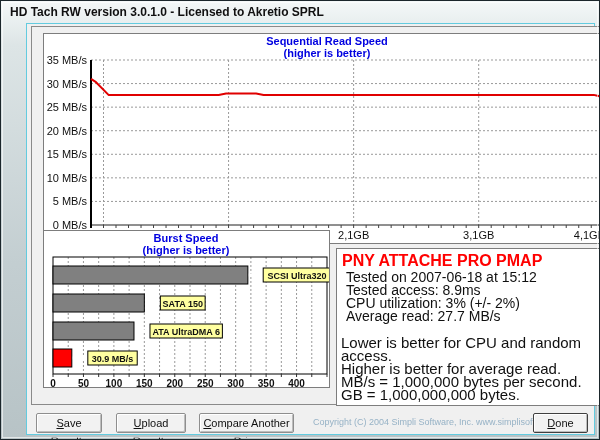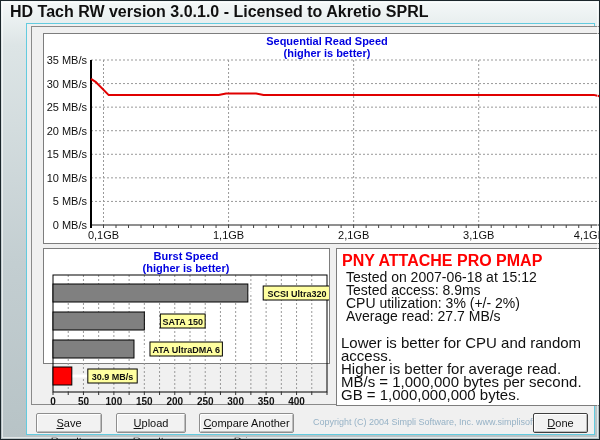--- a/index.html
+++ b/index.html
@@ -5,31 +5,31 @@
   * { margin:0; padding:0; box-sizing:border-box; }
   html,body { width:600px; height:440px; background:#9aa5a8; font-family:"Liberation Sans",sans-serif; }
 
   .window { position:relative; width:600px; height:440px;
     background:linear-gradient(to bottom,#f4f8f8 0%,#dde5e6 10%,#c3ced1 60%,#b7c3c6 100%);
     border:1px solid #1b262b; overflow:hidden; }
   .window::after { content:""; position:absolute; inset:1px; border:1px solid rgba(255,255,255,.6); pointer-events:none; }
 
   .titlebar { position:absolute; left:0; top:0; right:0; height:22px;
     padding-left:9px; display:flex; align-items:center;
-    font-size:16px; font-weight:bold; color:#101010; }
+    font-size:12px; font-weight:bold; color:#101010; }
 
   .client { position:absolute; left:4px; top:22px; right:4px; bottom:4px;
     background:#f0f0f0; border:1px solid #63cbdf;margin-left:21px; }
 
   .outer-frame { position:absolute; left:4px; top:2px; width:582px; height:379px;
     border:1px solid #8a8a8a; background:#f0f0f0; }
 
   .panel { position:absolute; background:#ffffff; border:1px solid #7d7d7d; }
   .panel-read  { left:11px; top:6px;   width:568px; height:211px; }
-  .panel-burst { left:11px; top:221px; width:287px; height:116px; }
+  .panel-burst { left:11px; top:203px; width:287px; height:158px; }
   .panel-info  { left:304px; top:221px; width:275px; height:158px; overflow:hidden; }
 
   svg { display:block; }
   text { font-family:"Liberation Sans",sans-serif; }
   .chart-title { font-size:11px; font-weight:bold; fill:#0000e0; }
   .axis-label  { font-size:11px; fill:#101010; }
   .burst-axis-label { font-size:10px; font-weight:bold; fill:#101010; }
 
   .info-head { color:#ff0000; font-weight:bold; font-size:16px; padding:3px 0 1px 5px; }
   .info-line { font-size:14px; line-height:13px; color:#101010; padding-left:9px; }

